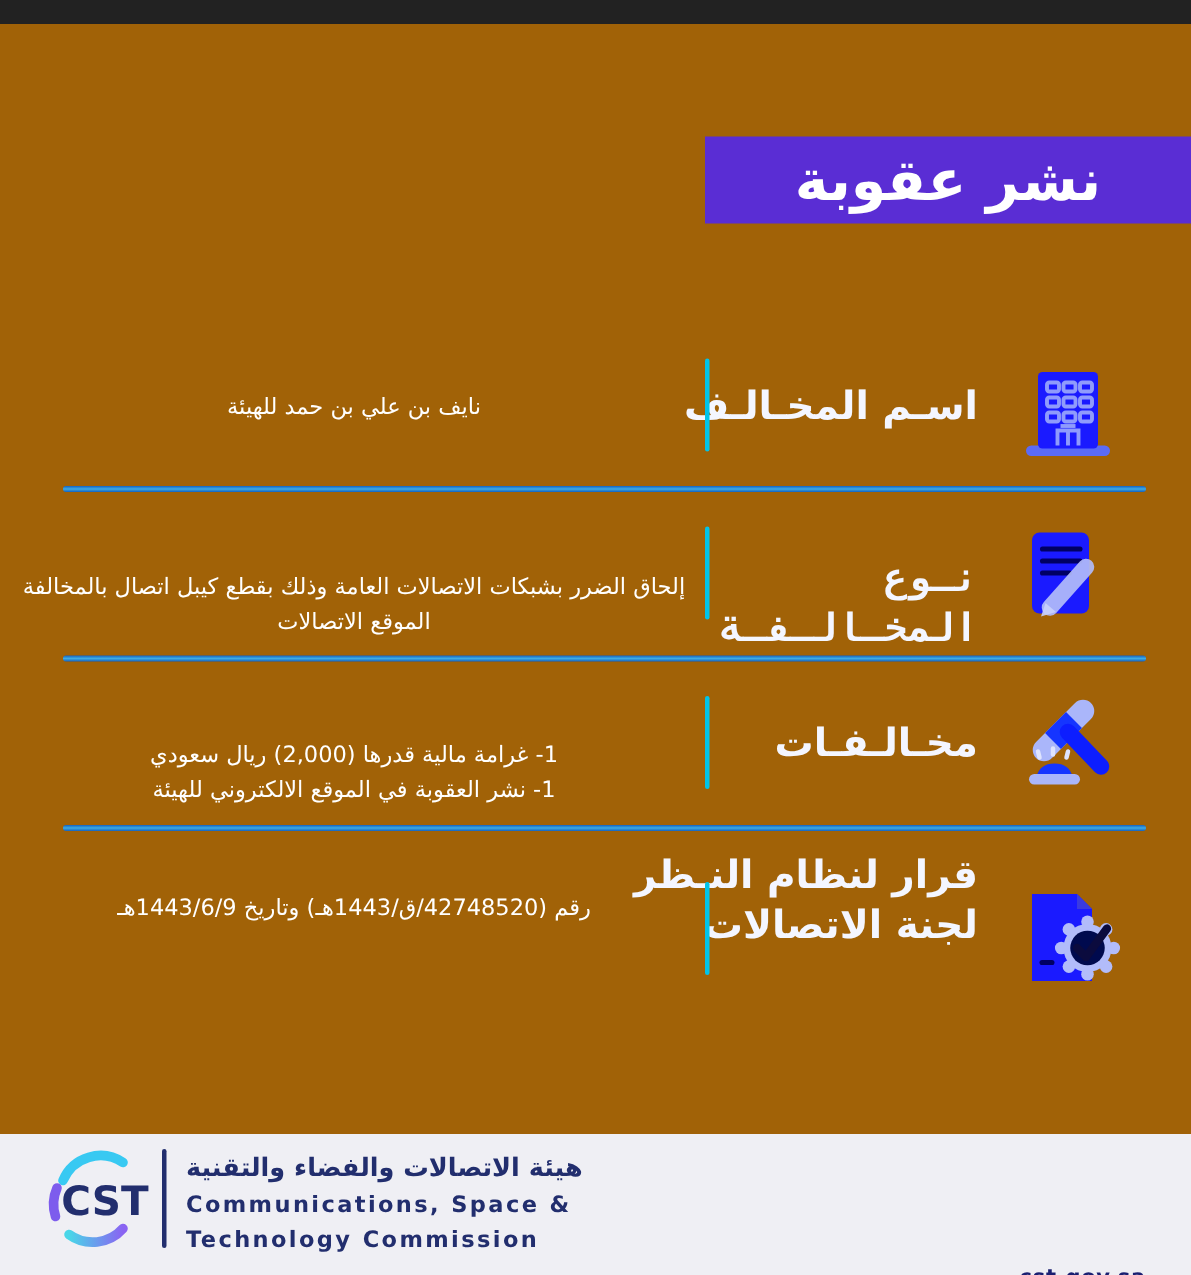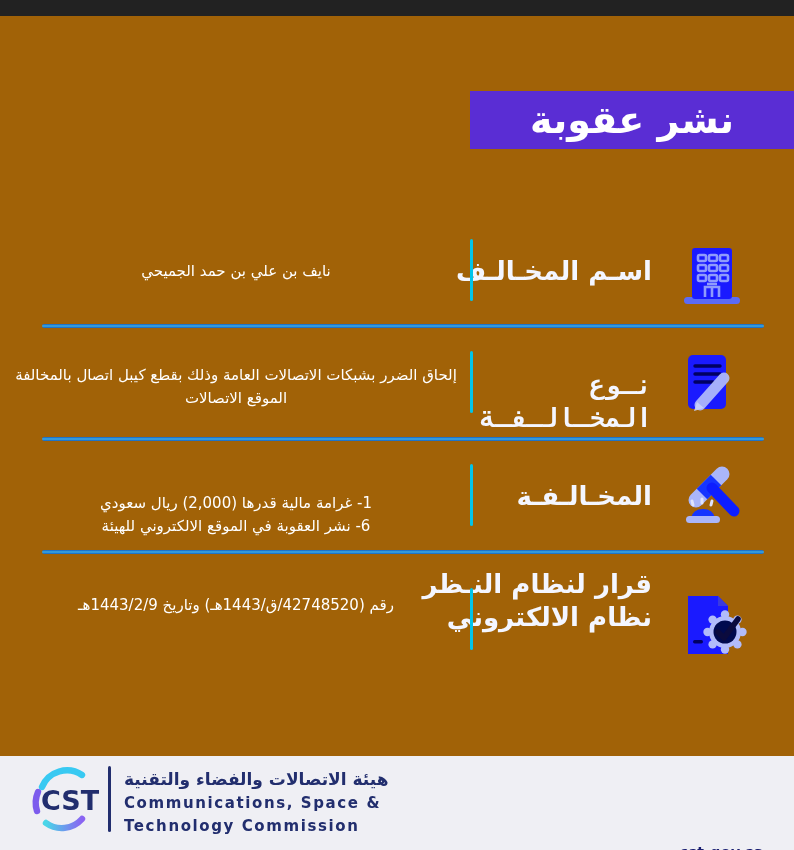--- a/index.html
+++ b/index.html
@@ -52,21 +52,21 @@
   .row-2 .vbar{top:11px;}
   .row-3 .vbar{top:12px;}
   .row-4 .vbar{top:24px;}
 
   .row-content{
     position:absolute;left:12px;width:448px;
     color:#ffffff;font-size:15px;line-height:23px;
     text-align:center;direction:rtl;
   }
   .row-1 .row-content{top:34px;}
-  .row-2 .row-content{top:24px;}
+  .row-2 .row-content{top:40px;}
   .row-3 .row-content{top:40px;}
   .row-4 .row-content{top:30px;}
 
   .hdivider{
     position:absolute;left:42px;width:722px;height:4px;border-radius:2px;
     background:linear-gradient(180deg,#1461c0 0%,#3dabe3 50%,#1461c0 100%);
   }
   .hd-1{top:308px;} .hd-2{top:421px;} .hd-3{top:534px;}
 
   
@@ -118,21 +118,21 @@
           <rect x="33" y="35" width="8" height="6" rx="1.5"></rect>
           <rect x="44" y="35" width="8" height="6" rx="1.5"></rect>
           <path d="M29,57 V47 h14 V57 M36,47 V57"></path>
           <path d="M31,44 h10"></path>
         </g>
       </svg>
     </div>
     <div class="row-label">اسـم المخـالـف</div>
     <div class="vbar"></div>
     <div class="row-content">
-      <div>نايف بن علي بن حمد الجميحي</div>
+      <div>نايف بن علي بن حمد للهيئة</div>
     </div>
   </div>
 
   <div class="hdivider hd-1"></div>
 
   <div class="row row-2">
     <div class="icon-box">
       <svg width="70" height="70" viewBox="0 0 70 70">
         <rect x="12" y="5" width="38" height="54" rx="5" fill="#1a1aff"></rect>
         <g stroke="#000063" stroke-width="3.4" stroke-linecap="round">
@@ -162,25 +162,25 @@
         <path d="M36,28 L58,51" stroke="#0d1eff" stroke-width="11" stroke-linecap="round"></path>
         <path d="M15,58 q2,-9 12,-9 q10,0 12,9 z" fill="#1535ff"></path>
         <rect x="10" y="56" width="34" height="7" rx="3.5" fill="#aab6fa"></rect>
         <g stroke="#dfe4fd" stroke-width="3" stroke-linecap="round">
           <path d="M17,45 l-1,-4"></path>
           <path d="M26,43 l0,-4"></path>
           <path d="M35,45 l1,-4"></path>
         </g>
       </svg>
     </div>
-    <div class="row-label">المخـالـفـة</div>
+    <div class="row-label">مخـالـفـات</div>
     <div class="vbar"></div>
     <div class="row-content">
       <div>1- غرامة مالية قدرها (2,000) ريال سعودي</div>
-      <div>6- نشر العقوبة في الموقع الالكتروني للهيئة</div>
+      <div>1- نشر العقوبة في الموقع الالكتروني للهيئة</div>
     </div>
   </div>
 
   <div class="hdivider hd-3"></div>
 
   <div class="row row-4">
     <div class="icon-box">
       <svg width="78" height="78" viewBox="0 0 78 78">
         <path d="M12,8 h30 l10,10 v48 h-40 z" fill="#1a1aff"></path>
         <path d="M42,8 l10,10 h-10 z" fill="#3a3ae0"></path>
@@ -197,25 +197,25 @@
             <circle cx="36.6" cy="56.4" r="4.2"></circle>
               <circle cx="61.4" cy="56.4" r="4.2"></circle>
           </g>
         </g>
         <circle cx="49" cy="44" r="11.5" fill="#000a4e"></circle>
         <path d="M42,44 l6,6 l14,-19" fill="none" stroke="#0b0b3e" stroke-width="5.5" stroke-linecap="round" stroke-linejoin="round"></path>
       </svg>
     </div>
     <div class="row-label">
       <div>قرار لنظام النـظر</div>
-      <div>نظام الالكتروني</div>
-    </div>
-    <div class="vbar"></div>
-    <div class="row-content">
-      <div>رقم (42748520/ق/1443هـ) وتاريخ 1443/2/9هـ</div>
+      <div>لجنة الاتصالات</div>
+    </div>
+    <div class="vbar"></div>
+    <div class="row-content">
+      <div>رقم (42748520/ق/1443هـ) وتاريخ 1443/6/9هـ</div>
     </div>
   </div>
 
   <div class="footer">
     <div class="footer-logo">
       <svg width="78" height="68" viewBox="0 0 78 68">
         <defs>
           <linearGradient id="arcGrad" x1="0" y1="0" x2="1" y2="0">
             <stop offset="0" stop-color="#49d6e8"></stop>
             <stop offset="1" stop-color="#8a63f2"></stop>

